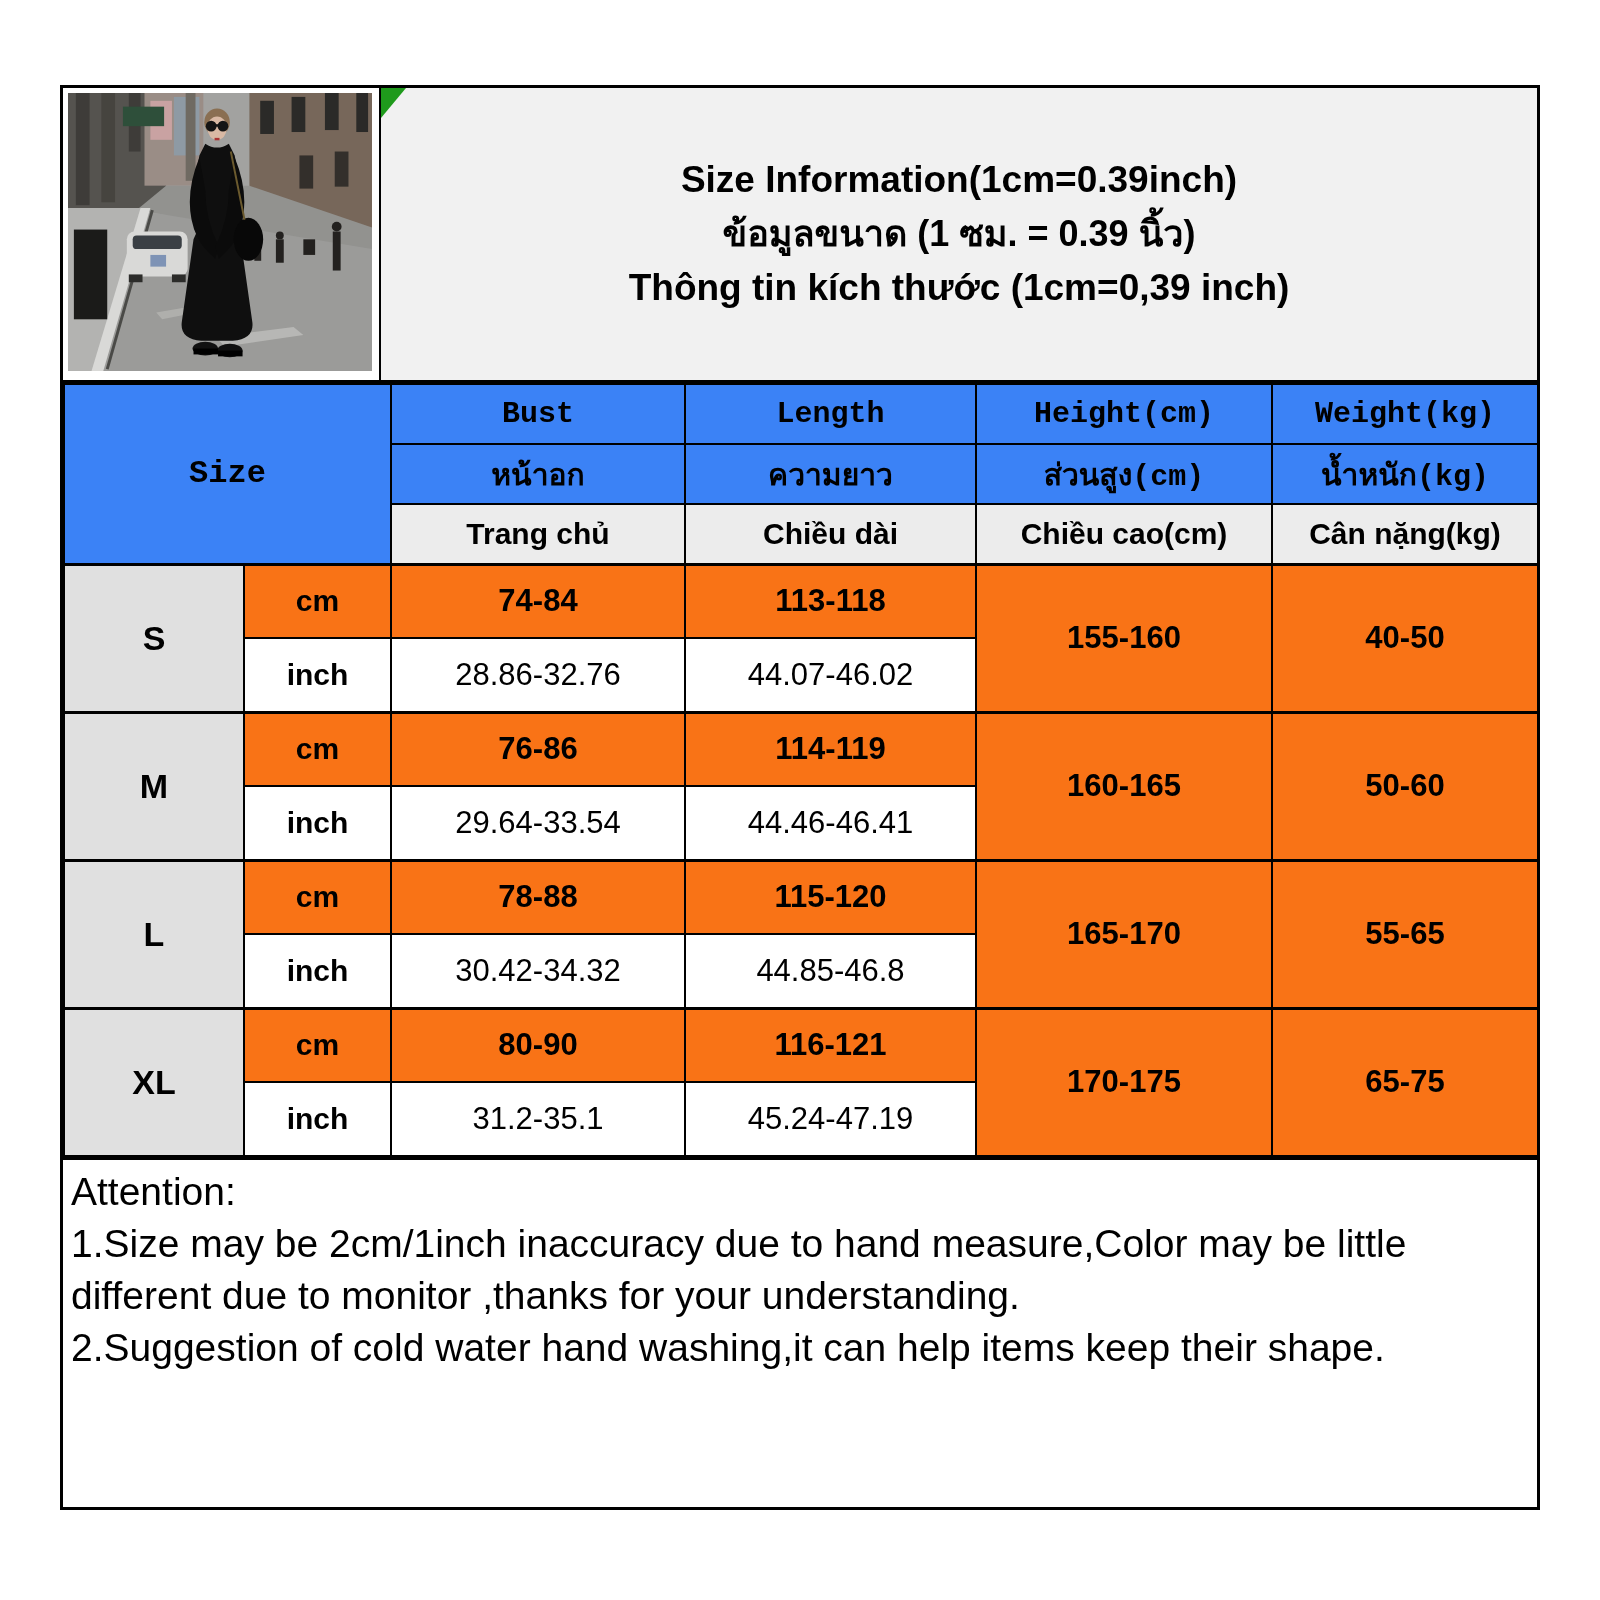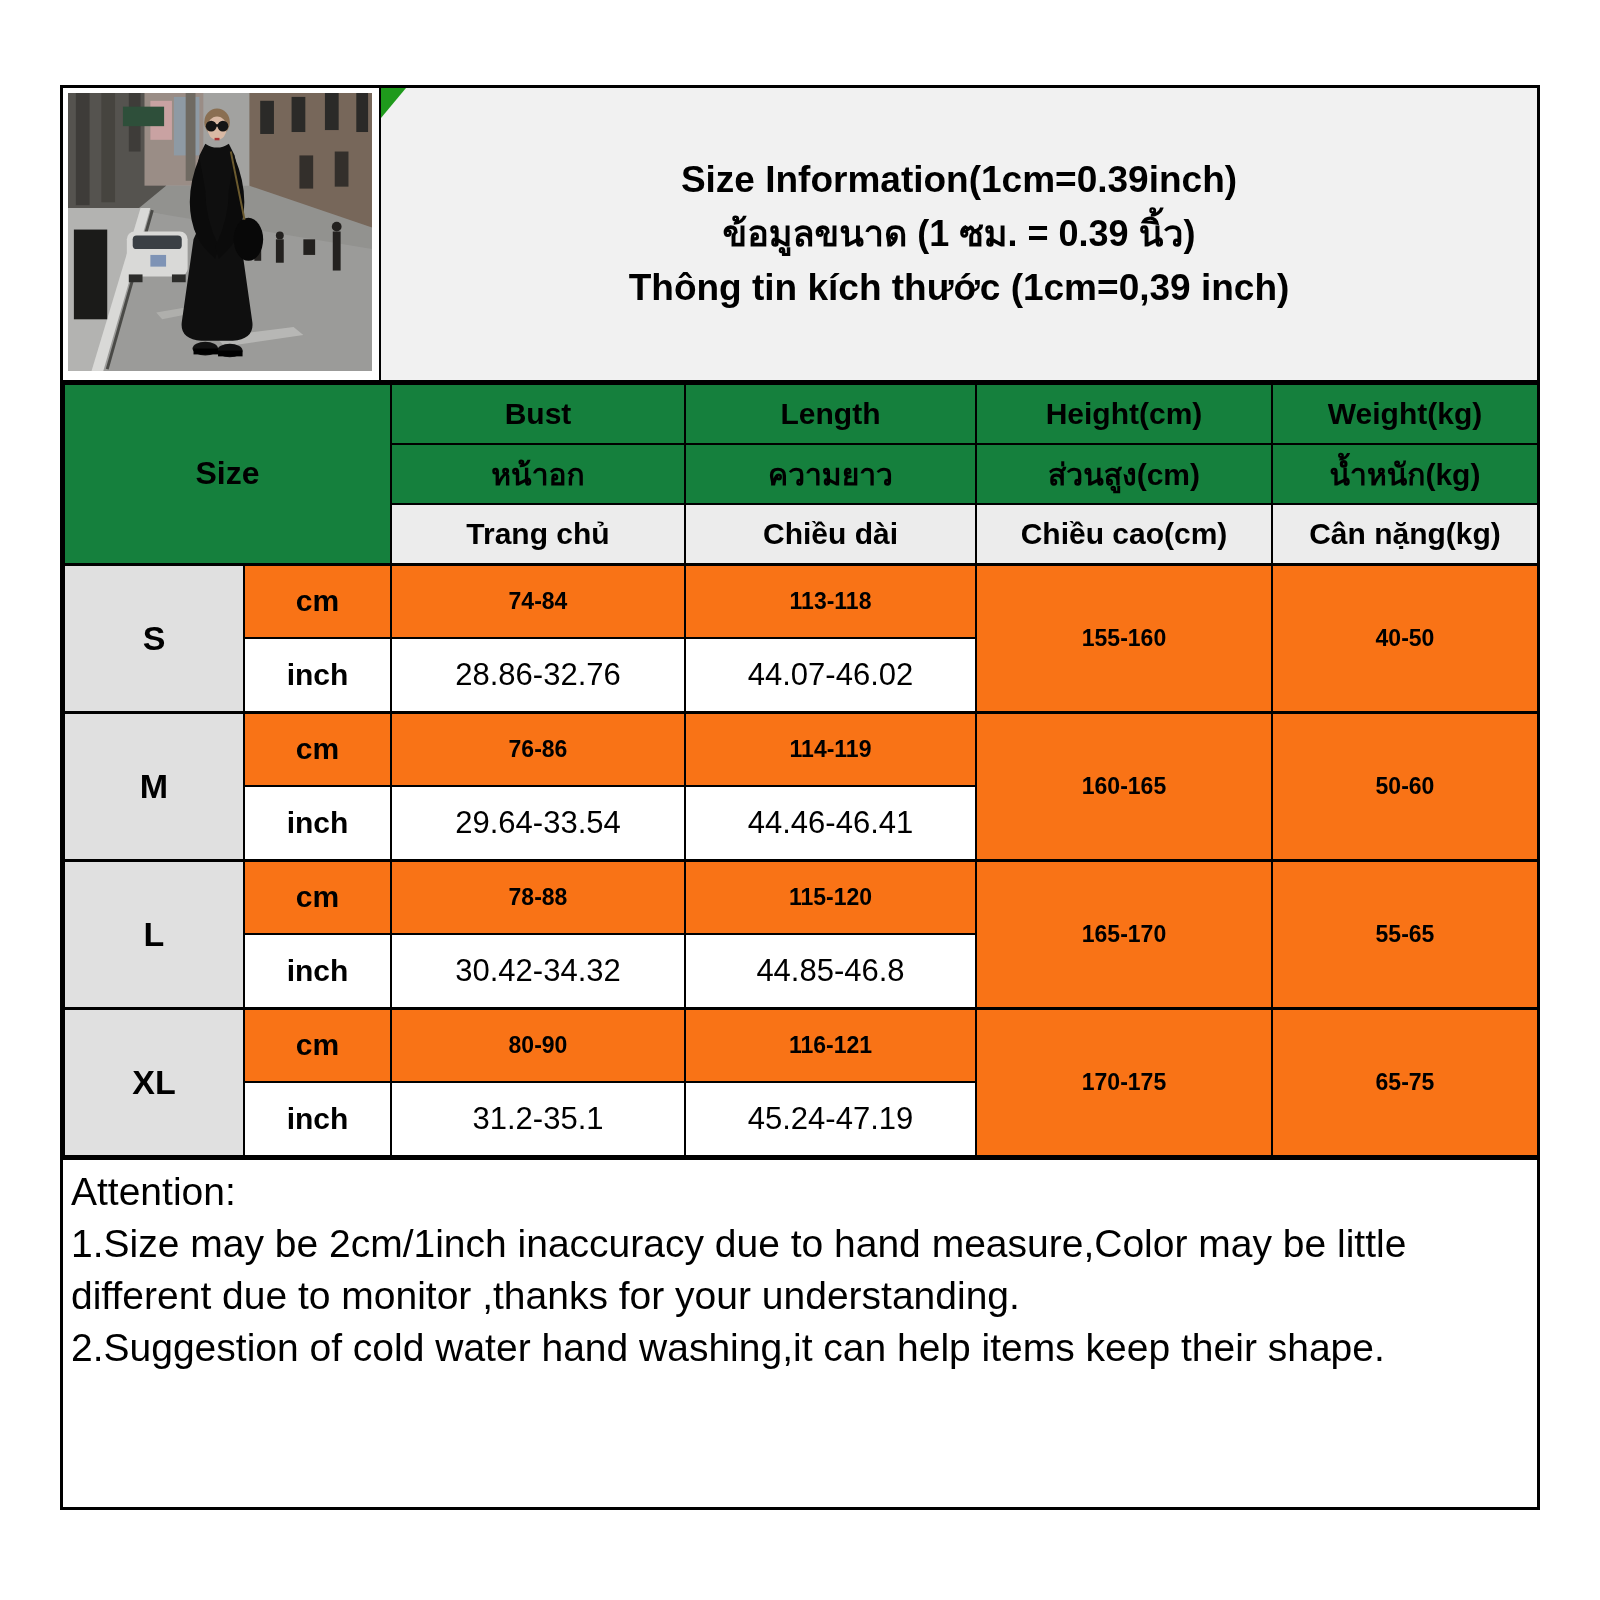--- a/index.html
+++ b/index.html
@@ -35,30 +35,30 @@
     border-collapse:collapse;table-layout:fixed;width:100%;
     flex:0 0 auto;
   }
   table.size-table th,table.size-table td{
     border:2px solid #000;text-align:center;vertical-align:middle;
     padding:0;overflow:hidden;
   }
   tr.hrow{height:60px;}
   tr.drow{height:74px;}
   tr.sep th,tr.sep td{border-top-width:3px;}
-  .hbg{background:#15803d;}
+  .hbg{background:#3b82f6;font-family:Liberation Mono, monospace;}
   .hbg3{background:#ececec;}
   .szbg{background:#e0e0e0;}
   .cmbg{background:#f97316;}
   .whitebg{background:#ffffff;}
   th.col-head{font-size:30px;font-weight:bold;}
   td.size-letter{font-size:34px;font-weight:bold;}
   td.unit{font-size:30px;font-weight:bold;}
   td.val{font-size:31px;font-weight:normal;}
-  td.val-b{font-size:23px;font-weight:bold;}
+  td.val-b{font-size:31px;font-weight:bold;}
   th.size-span{font-size:32px;font-weight:bold;}
   
   .attention{
     flex:1;background:#ffffff;padding:6px 10px 0 8px;box-sizing:border-box;
     font-size:39px;line-height:52px;font-weight:normal;text-align:left;
   }
   .attention div{margin:0;}
 </style>
 </head>
 <body>

